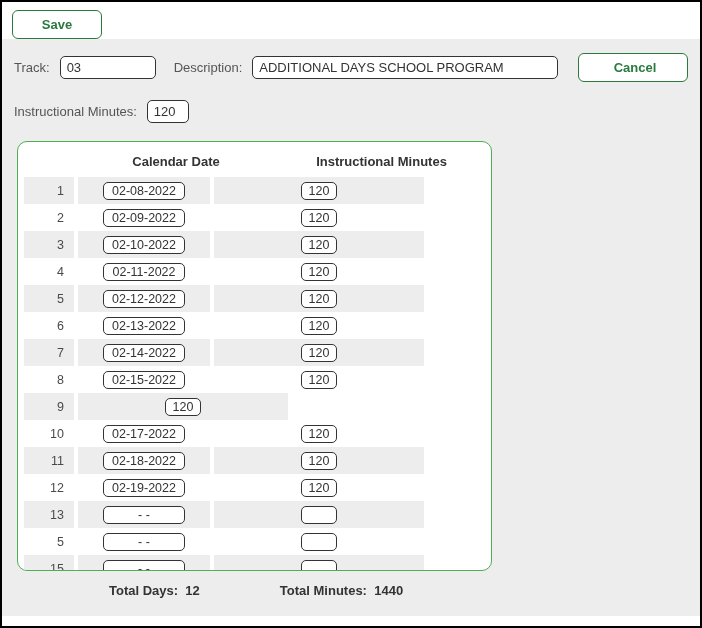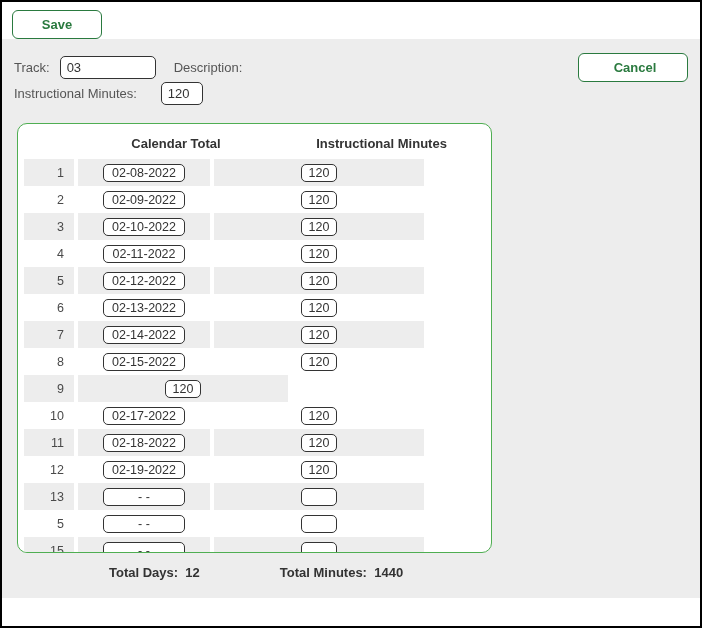--- a/index.html
+++ b/index.html
@@ -36,25 +36,26 @@
     font-size: 13px;
     padding: 6px 24px;
     cursor: pointer;
   }
   .btn-save { min-width: 90px; }
   .btn-cancel { min-width: 110px; padding-left: 28px; }
   .row1 {
     display: flex;
     align-items: center;
     gap: 10px;
+    margin-bottom: 18px;
   }
   .row2 {
     display: flex;
     align-items: center;
-    gap: 24px;
+    gap: 10px;
     margin-bottom: 18px;
   }
   label.lbl { color: #555; }
   .inp {
     border: 1.5px solid #333;
     border-radius: 5px;
     padding: 3px 6px;
     font-size: 13px;
     background: #fff;
     color: #333;
@@ -147,34 +148,35 @@
   <div class="topbar">
     <button class="btn btn-save">Save</button>
   </div>
 
   <div class="form-area">
 
     <div class="row1">
       <label class="lbl">Track:</label>
       <input class="inp inp-track" value="03" style="">
       <label class="lbl" style="margin-left:8px">Description:</label>
+      <input class="inp inp-desc" value="ADDITIONAL DAYS SCHOOL PROGRAM" style="">
       <div class="spacer"></div>
       <button class="btn btn-cancel">Cancel</button>
     </div>
 
     <div class="row2">
       <label class="lbl">Instructional Minutes:</label>
       <input class="inp inp-min" value="120" style="">
     </div>
 
     <div class="grid-panel">
       <div class="grid-scroll">
         <div class="grid-header">
           <div class="col-num"></div>
-          <div class="col-date">Calendar Total</div>
+          <div class="col-date">Calendar Date</div>
           <div class="col-min">Instructional Minutes</div>
         </div>
         <div id="rows-mount">
             <div class="grid-row even">
               <div class="cell num">1</div>
               <div class="cell date">
                 <input class="cell-inp date-f" value="02-08-2022" style="">
               </div>
               <div class="cell min">
                 <input class="cell-inp min-f" value="120" style="">

